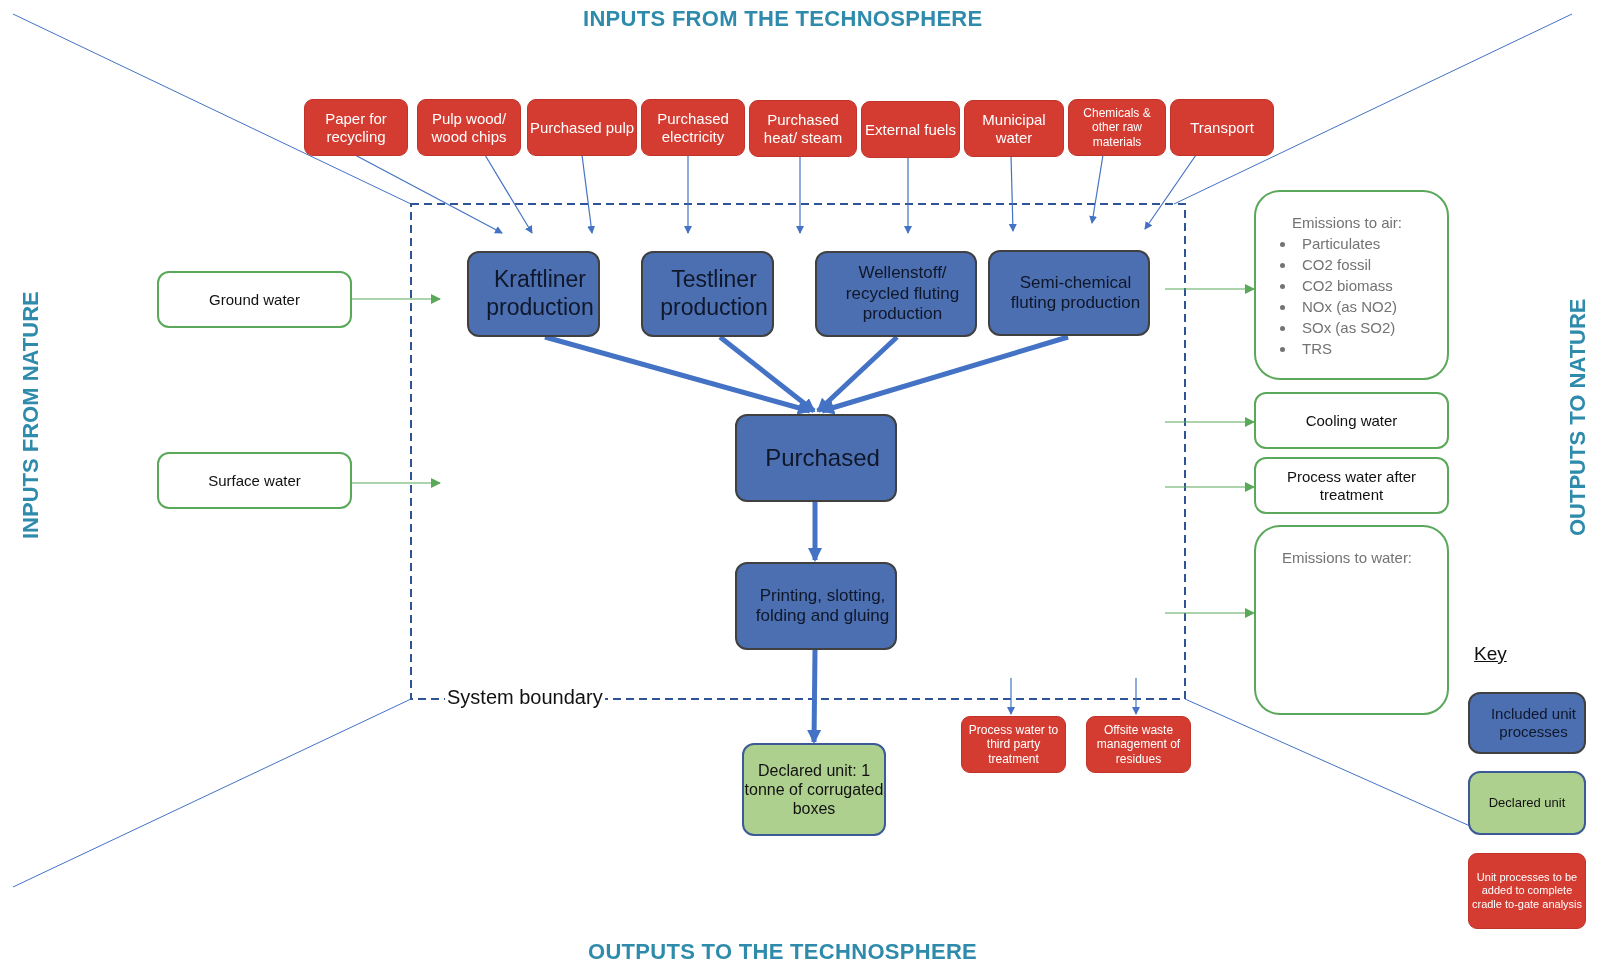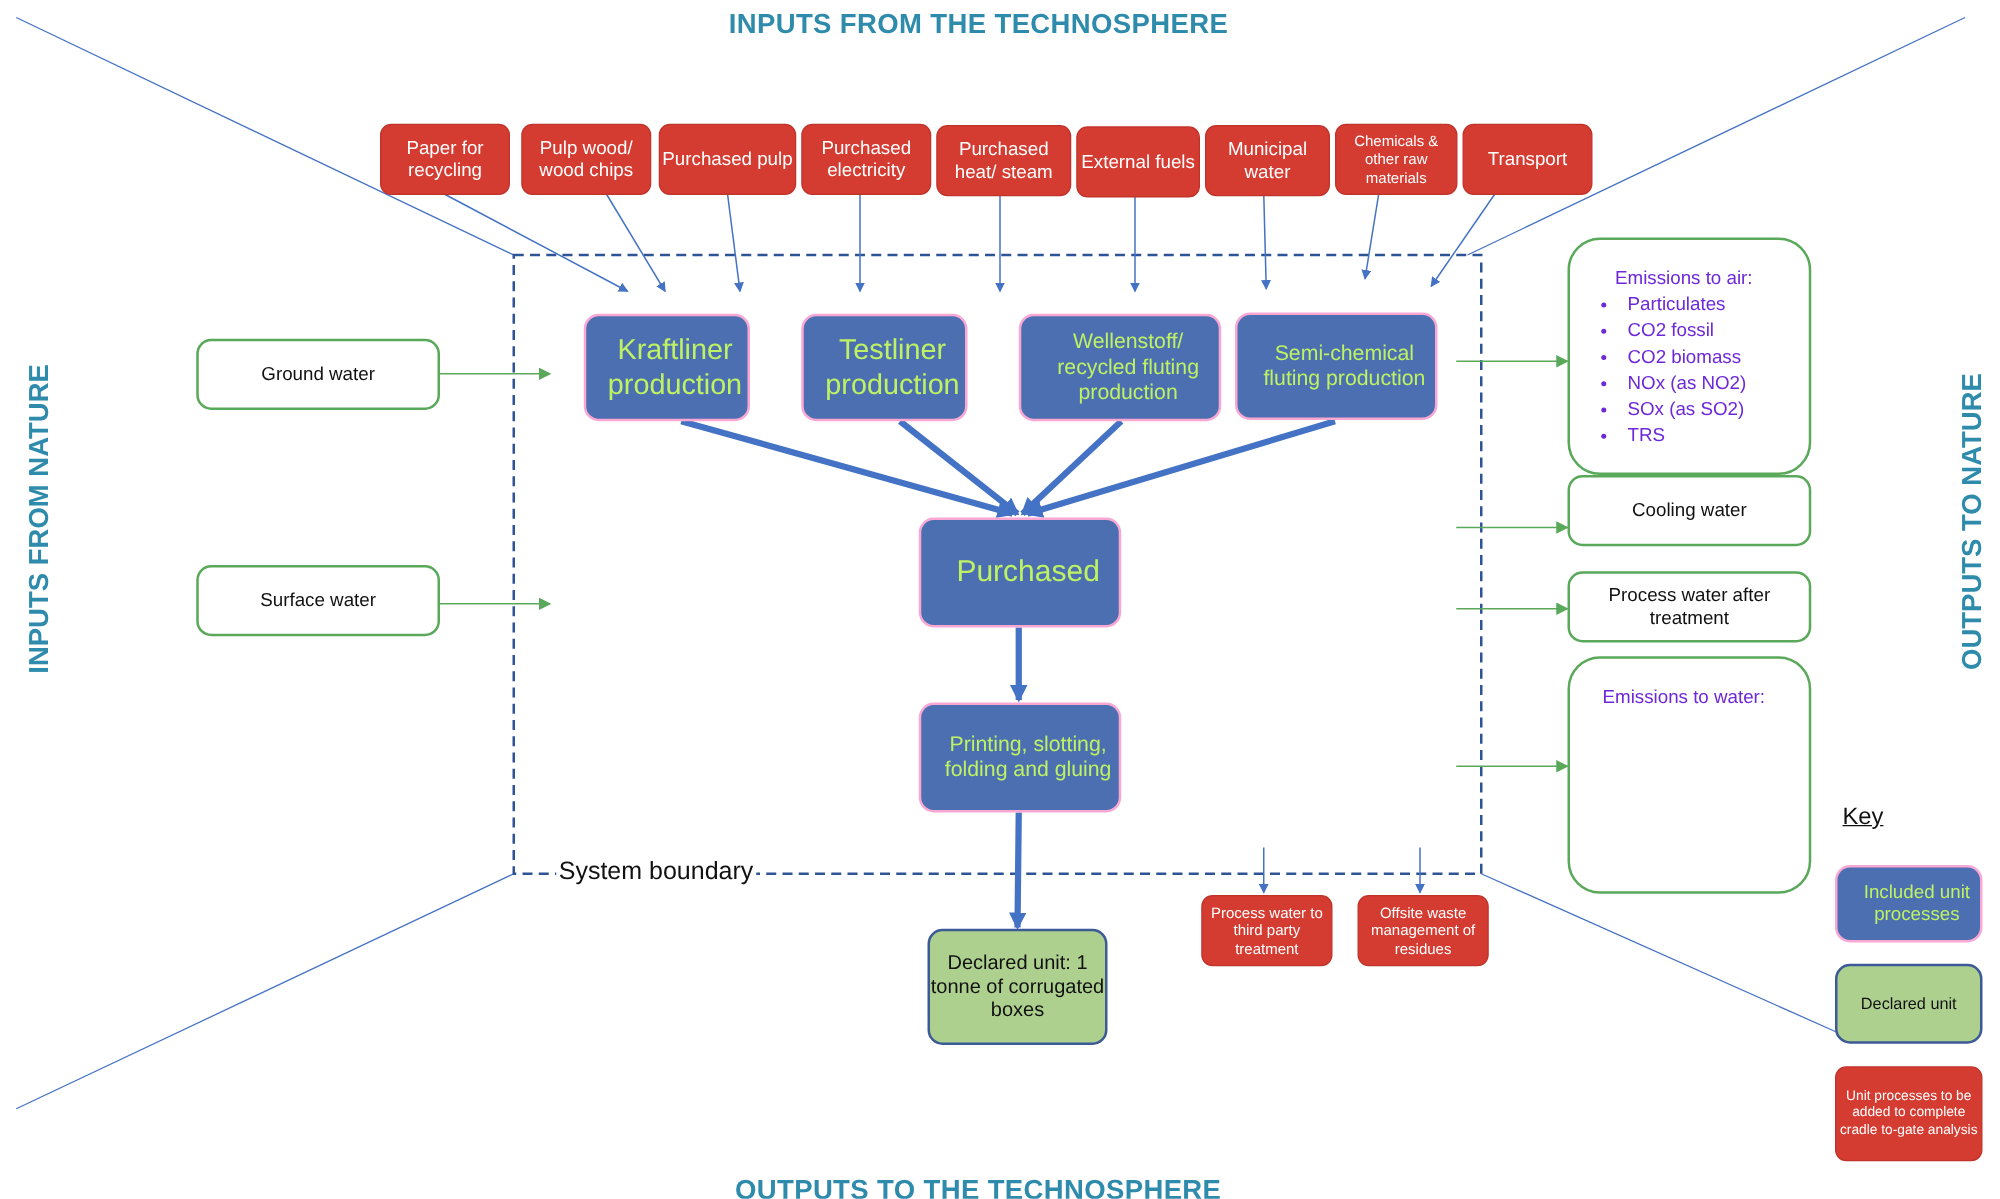--- a/index.html
+++ b/index.html
@@ -1,26 +1,26 @@
 <!DOCTYPE html>
 <html><head>
 <meta charset="utf-8">
 <style>
   html, body { margin:0; padding:0; background:#ffffff; }
   body { width:1600px; height:959px; position:relative; overflow:hidden; font-family:"Liberation Sans", sans-serif; }
   svg.lines { position:absolute; left:0; top:0; width:1600px; height:959px; }
   .box { position:absolute; box-sizing:border-box; display:flex; align-items:center; justify-content:center; text-align:center; line-height:1.2; }
   .red { background:#d43b31; color:#ffffff; border-radius:9px; border:1px solid #c0332a; font-size:15px; }
   .red.small { font-size:12px; }
-  .blue { background:#4c6fb1; color:#bef264; border:2px solid #f9a8d4; border-radius:12px;padding-left:13px; }
+  .blue { background:#4c6fb1; color:#0f172a; border:2px solid #404040; border-radius:12px;padding-left:13px; }
   .greenb { background:#ffffff; color:#111; border:2px solid #5aa85a; border-radius:12px; font-size:15px; }
   .declared { background:#aed08f; color:#111; border:2px solid #3c5a96; border-radius:12px; }
   .heading { position:absolute; color:#2e8bab; font-weight:bold; font-size:22px; letter-spacing:0.3px; white-space:nowrap; }
   .vert { position:absolute; color:#2e8bab; font-weight:bold; font-size:22px; white-space:nowrap; transform-origin:center center; }
-  .listbox { position:absolute; box-sizing:border-box; border:2px solid #5aa85a; border-radius:26px; background:#fff; color:#6d28d9; font-size:15px; }
+  .listbox { position:absolute; box-sizing:border-box; border:2px solid #5aa85a; border-radius:26px; background:#fff; color:#737373; font-size:15px; }
   .listbox .title { display:block; margin-left:36px; }
   .listbox ul { margin:2px 0 0 0; padding-left:40px; }
   .listbox li { line-height:21px; padding-left:6px; }
   .boundary-label { position:absolute; font-size:20px; color:#111; background:#fff; padding:0 2px; white-space:nowrap; }
   .key-title { position:absolute; font-size:19px; color:#111; text-decoration:underline; }
 </style>
 </head>
 <body>
 
 <svg class="lines" viewBox="0 0 1600 959">
@@ -117,21 +117,21 @@
   <span class="title">Emissions to air:</span>
   <ul>
     <li>Particulates</li>
     <li>CO2 fossil</li>
     <li>CO2 biomass</li>
     <li>NOx (as NO2)</li>
     <li>SOx (as SO2)</li>
     <li>TRS</li>
   </ul>
 </div>
-<div class="box greenb" style="left:1254px; top:380px; width:195px; height:57px;">Cooling water</div>
+<div class="box greenb" style="left:1254px; top:392px; width:195px; height:57px;">Cooling water</div>
 <div class="box greenb" style="left:1254px; top:457px; width:195px; height:57px;">Process water after treatment</div>
 <div class="listbox" style="left:1254px; top:525px; width:195px; height:190px; padding-top:22px;">
   <span class="title" style="margin-left:26px;">Emissions to water:</span>
 </div>
 
 <div class="key-title" style="left:1474px; top:643px;">Key</div>
 <div class="box blue" style="left:1468px; top:692px; width:118px; height:62px; font-size:15px;">Included unit processes</div>
 <div class="box declared" style="left:1468px; top:771px; width:118px; height:64px; font-size:13px;">Declared unit</div>
 <div class="box red small" style="left:1468px; top:853px; width:118px; height:76px; font-size:11px;">Unit processes to be added to complete cradle to-gate analysis</div>
 

